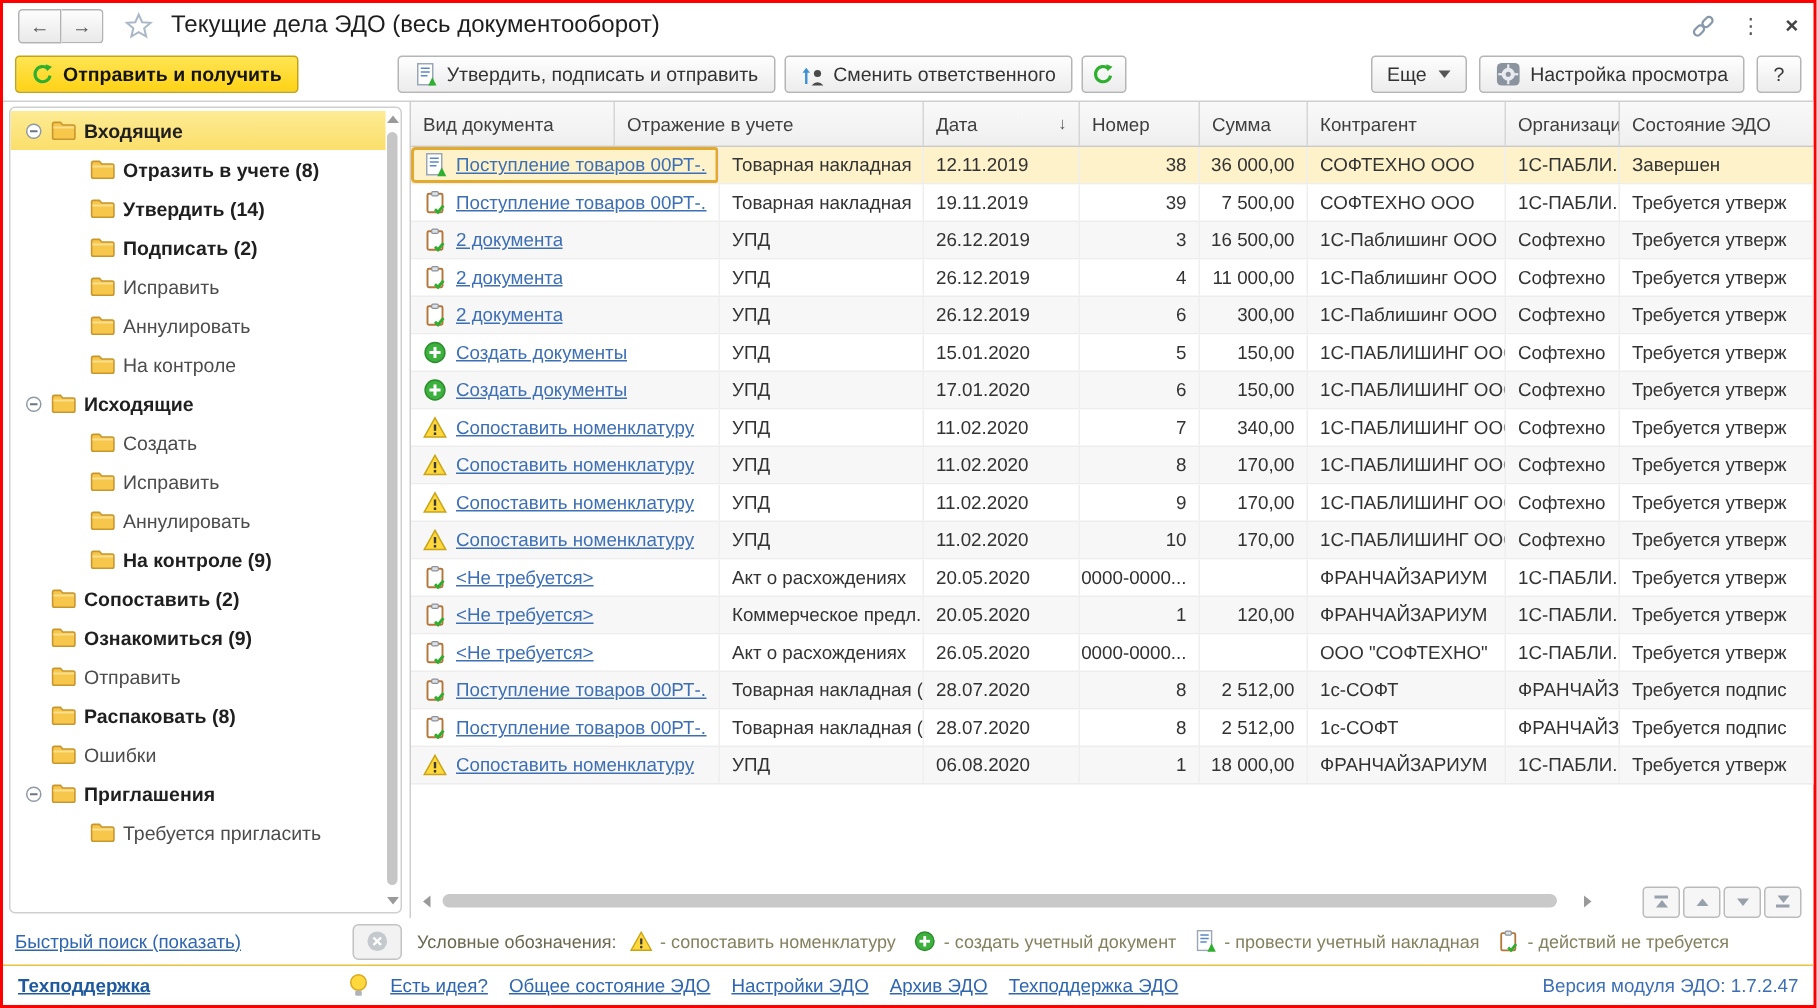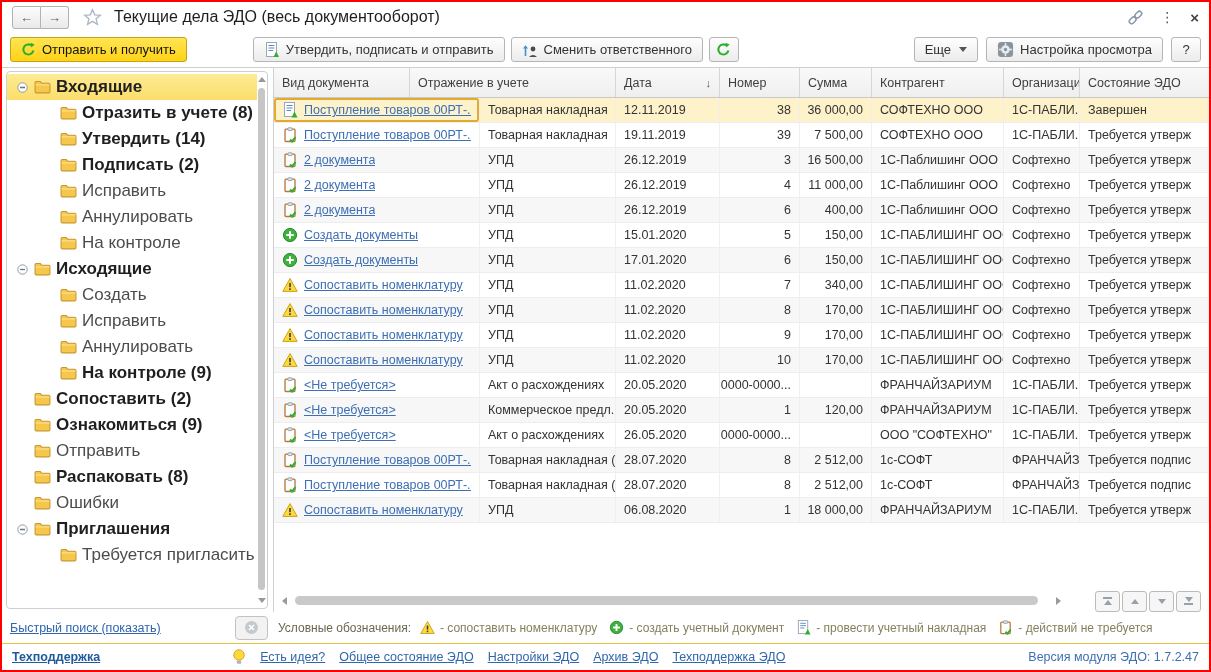--- a/index.html
+++ b/index.html
@@ -14,31 +14,31 @@
   .navbtn:last-child{border-radius:0 3px 3px 0;border-left:0;}
   .star{display:flex;margin-left:6px;}
   .wtitle{font-size:16px;color:#1e1e1e;margin-left:4px;white-space:nowrap;}
   .titlebar .right{margin-left:auto;display:flex;align-items:center;gap:16px;}
   .dots{color:#555;font-size:14px;line-height:1;cursor:pointer;}
   .closex{color:#444;font-size:15px;font-weight:bold;cursor:pointer;}
   
   .toolbar{height:35px;display:flex;align-items:center;padding:0 8px;gap:6px;flex:0 0 auto;}
   .btn{height:25px;border:1px solid #b5b5b5;border-radius:3px;background:linear-gradient(#fefefe,#ececec);
        display:inline-flex;align-items:center;gap:6px;padding:0 10px;font-size:13px;color:#333;cursor:pointer;white-space:nowrap;box-sizing:border-box;}
-  .btn-yellow{background:linear-gradient(#ffe554,#ffd215);border-color:#c2a418;font-weight:normal;color:#141414;}
+  .btn-yellow{background:linear-gradient(#ffe554,#ffd215);border-color:#c2a418;font-weight:bold;color:#141414;}
   .btn-sq{width:30px;padding:0;justify-content:center;}
   .grp-mid{display:flex;gap:6px;margin-left:60px;}
   .grp-right{margin-left:auto;display:flex;gap:8px;align-items:center;}
   .drop-arrow{width:0;height:0;border-left:4px solid transparent;border-right:4px solid transparent;border-top:5px solid #555;margin-left:2px;}
   
   .main{flex:1;display:flex;border-top:1px solid #cfcfcf;min-height:0;}
   .sidebar{width:272px;flex:0 0 272px;position:relative;border-right:1px solid #cfcfcf;box-sizing:border-box;}
   .treepanel{position:absolute;left:4px;top:3px;right:5px;bottom:3px;border:1px solid #cfcfcf;border-radius:4px;overflow:hidden;background:#fff;}
   .stree{position:absolute;left:0;top:2px;right:10px;}
-  .sitem{height:26px;display:flex;align-items:center;gap:5px;padding-left:10px;font-size:17px;color:#4c4c4c;cursor:pointer;}
+  .sitem{height:26px;display:flex;align-items:center;gap:5px;padding-left:10px;font-size:13px;color:#4c4c4c;cursor:pointer;}
   .sitem.bold .slabel{font-weight:bold;color:#1f1f1f;}
   .sitem.lvl1{padding-left:36px;}
   .sitem.selected{background:linear-gradient(#fdeb94,#fbde6b);}
   .exp{width:12px;flex:0 0 12px;display:flex;visibility:hidden;}
   .sitem.expandable .exp{visibility:visible;}
   .folder{display:flex;flex:0 0 17px;}
   .slabel{white-space:nowrap;overflow:hidden;}
   .vscroll{position:absolute;top:2px;bottom:2px;right:1px;width:9px;}
   .vthumb{position:absolute;top:14px;bottom:16px;left:1px;width:7px;background:#c6c6c6;border-radius:4px;}
   .varr{position:absolute;left:1px;width:0;height:0;border-left:4px solid transparent;border-right:4px solid transparent;}
@@ -650,21 +650,21 @@
                   <rect x="5.8" y="0.8" width="4.4" height="2.8" rx="0.8" fill="#dde2e7" stroke="#8a9099" stroke-width="0.8"></rect>
                   <path d="M8 12.5 l2 2 3.6-4.4" fill="none" stroke="#2faf2f" stroke-width="2"></path>
                 </svg>
 
               </span>
               <span class="rlink">2 документа</span>
             </div>
             <div class="td c-type">УПД</div>
             <div class="td c-date">26.12.2019</div>
             <div class="td c-num rt">6</div>
-            <div class="td c-sum rt">400,00</div>
+            <div class="td c-sum rt">300,00</div>
             <div class="td c-cp">1С-Паблишинг ООО</div>
             <div class="td c-org">Софтехно</div>
             <div class="td c-state">Требуется утверж</div>
           </div>
 
           <div class="trow">
             <div class="td c-ref">
               <span class="ricon iconset create-document-icon">
 
                 <svg class="i-create" width="16" height="16" viewBox="0 0 16 16">

